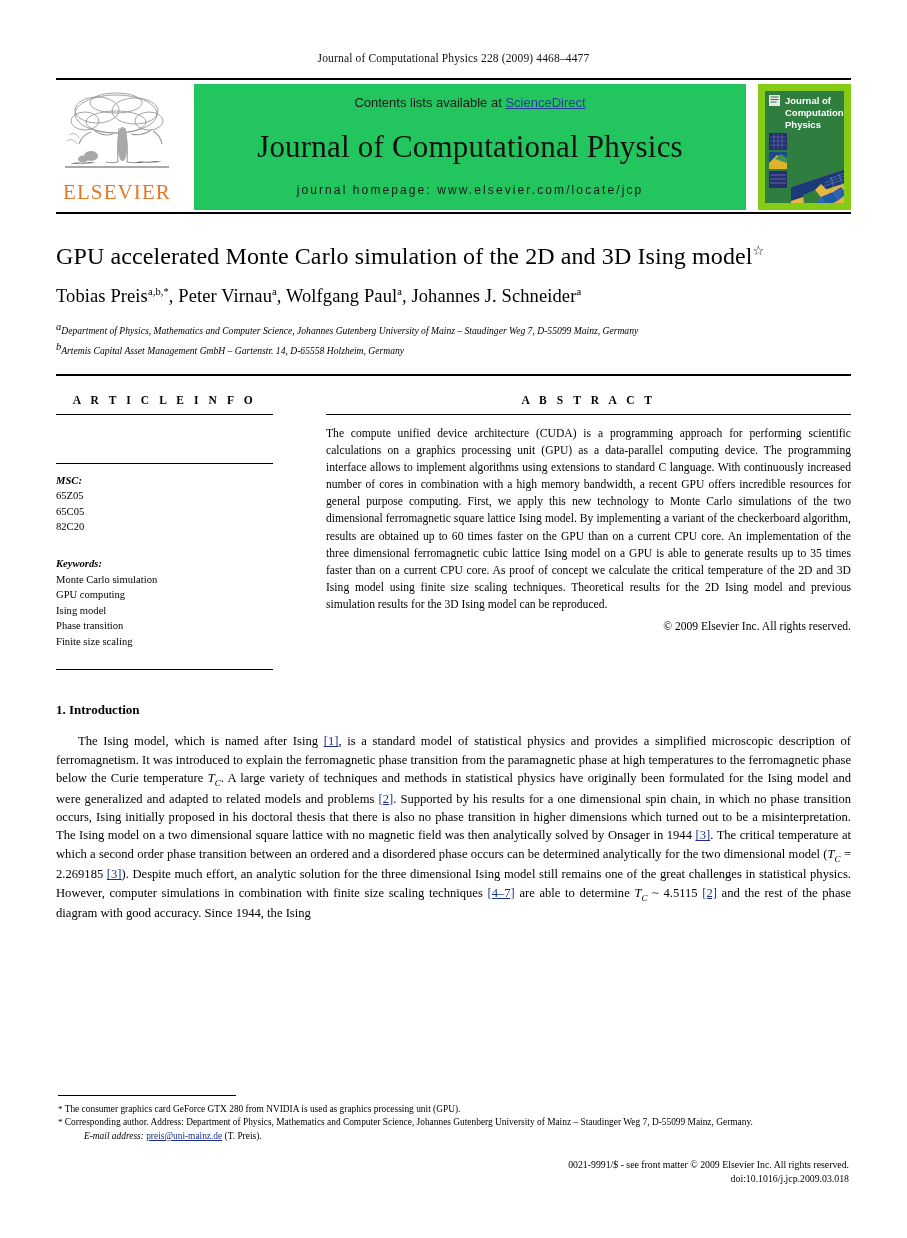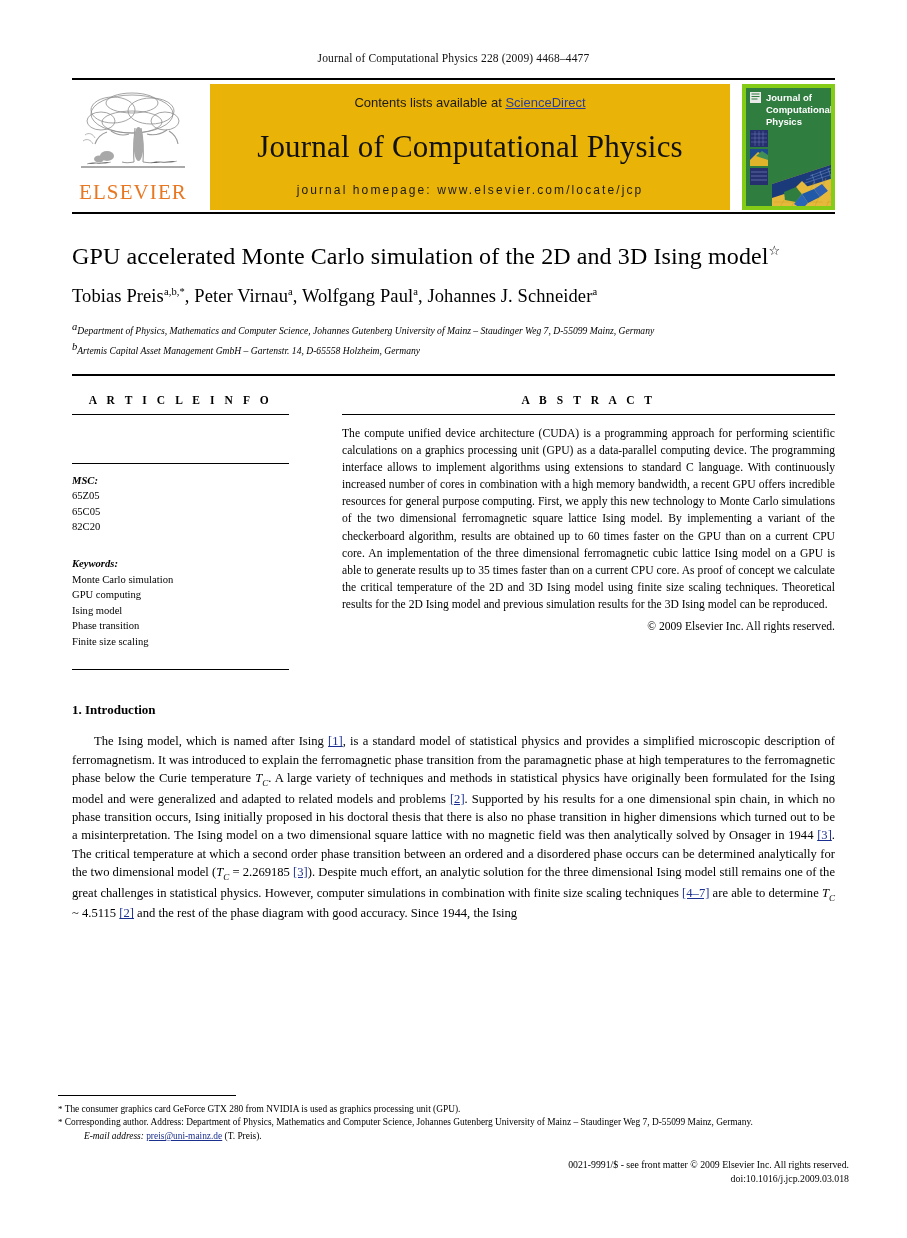--- a/index.html
+++ b/index.html
@@ -5,21 +5,21 @@
   * { box-sizing: border-box; }
   html, body { margin: 0; padding: 0; }
   body {
     width: 907px;
     height: 1238px;
     background: #ffffff;
     font-family: "Liberation Serif", "DejaVu Serif", serif;
     color: #000000;
     overflow: hidden;
   }
-  .page { position: relative; width: 907px; height: 1238px; padding: 0 72px; }
+  .page { position: relative; width: 907px; height: 1238px; padding: 0 56px; }
 
   
   .running-head {
     text-align: center;
     font-size: 11.5px;
     letter-spacing: .15px;
     padding-top: 52px;
     color: #111;
   }
 
@@ -44,21 +44,21 @@
   .elsevier-word {
     font-family: "Liberation Serif", serif;
     font-size: 21px;
     letter-spacing: 1.1px;
     color: #E87722;
     line-height: 1;
     margin-top: 2px;
   }
   .banner {
     flex: 1 1 auto;
-    background: #eab308;
+    background: #22c55e;
     margin: 0 12px 0 16px;
     display: flex;
     flex-direction: column;
     justify-content: space-between;
     padding: 11px 0 13px 0;
     text-align: center;
   }
   .banner-contents { font-family: "Liberation Sans", sans-serif; font-size: 13px; color: #1a1a1a; }
   .banner-contents .sd { color: #2a3d9e; }
   .banner-title {
@@ -69,21 +69,21 @@
   }
   .banner-home {
     font-family: "Liberation Sans", sans-serif;
     font-size: 12px;
     letter-spacing: 2.1px;
     color: #1a1a1a;
   }
   .cover {
     flex: 0 0 93px;
     width: 93px;
-    border: 4px solid #84cc16;
+    border: 7px solid #84cc16;
     background: #a21caf;
     position: relative;
     overflow: hidden;
   }
 
   
   .title-rule-top { border-top: 2px solid #000; margin-top: 2px; }
   .article-title {
     font-size: 24px;
     line-height: 1.18;

